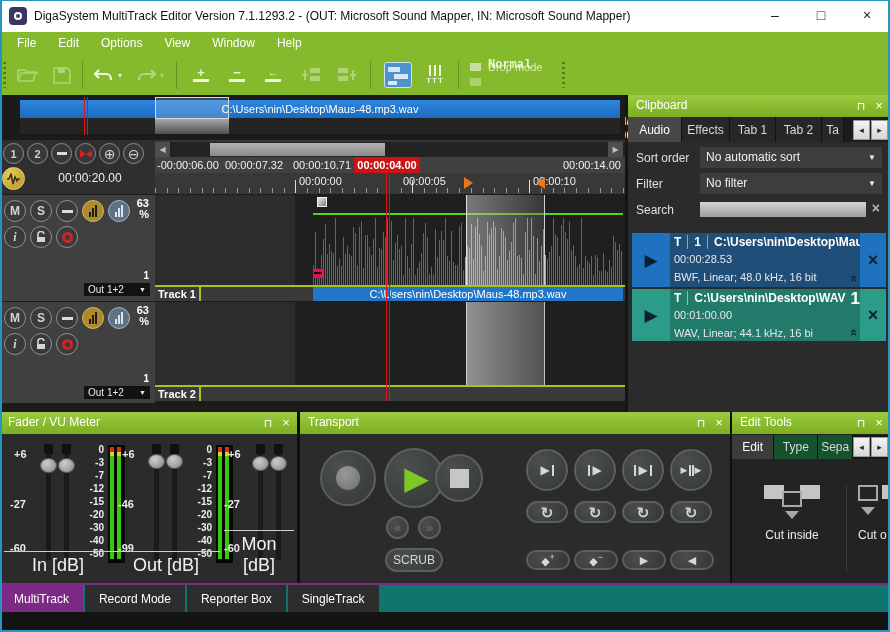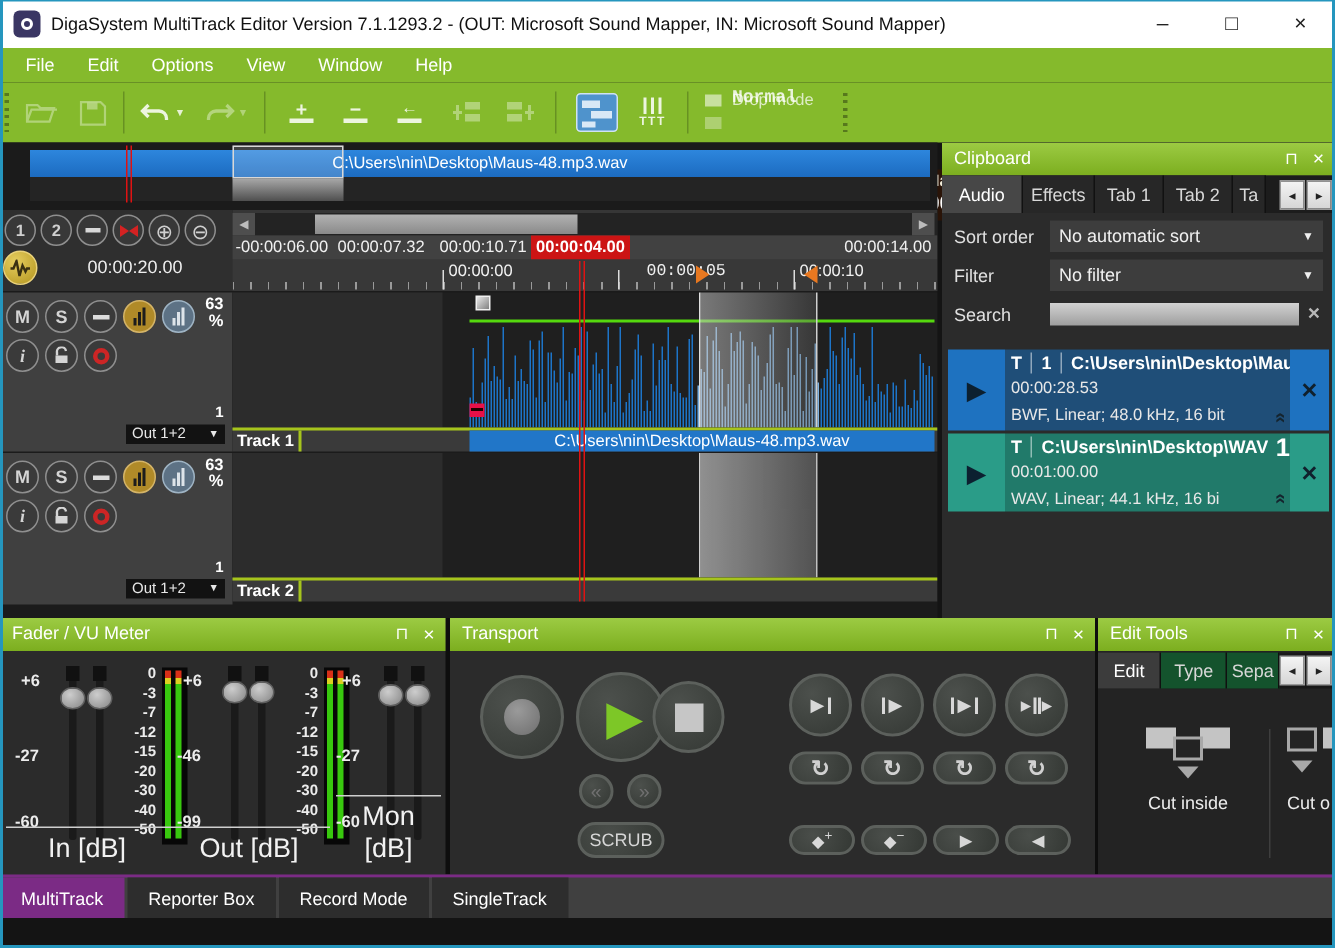--- a/index.html
+++ b/index.html
@@ -158,21 +158,21 @@
   .et-tabs { position:absolute; top:23px; left:0; width:158px; height:24px; background:#181818; display:flex; }
   .et-tab { font-size:12px; color:#d8d8d8; background:#14532d; border-right:1px solid #101010; display:flex; align-items:center; justify-content:center; }
   .et-tab.sel { background:#3c3c3c; color:#fff; }
   .cutticon { position:relative; width:56px; height:38px; margin:0 auto; }
   .cutticon .f { position:absolute; background:#c4c4c4; width:20px; height:14px; top:3px; }
   .cutticon .o { position:absolute; border:2px solid #a8a8a8; background:transparent; width:20px; height:16px; top:9px; left:18px; }
   .cutticon .tr { position:absolute; top:29px; left:21px; width:0; height:0; border-left:7px solid transparent; border-right:7px solid transparent; border-top:8px solid #a8a8a8; }
   .toollabel { text-align:center; font-size:12px; color:#ececec; margin-top:8px; white-space:nowrap; }
 
   
-  .tabbar { position:absolute; top:583px; left:0; width:890px; height:29px; background:#404040; border-top:2px solid #7b2b85; display:flex; }
+  .tabbar { position:absolute; top:583px; left:0; width:890px; height:29px; background:#0f766e; border-top:2px solid #7b2b85; display:flex; }
   .btab { height:27px; font-size:12px; color:#fff; background:#2d2d2d; margin-right:2px; display:flex; align-items:center; justify-content:center; padding:0 14px; }
   .btab.sel { background:#7b2b85; }
   .statusbar { position:absolute; top:612px; left:0; width:890px; height:20px; background:#1d1d1d; color:#ededed; font-size:11px; line-height:19px; }
   .st-left { position:absolute; left:8px; top:0; }
   .st-right { position:absolute; right:10px; top:0; display:flex; height:20px; }
   .st-seg { padding:0 10px; border-left:1px solid #6a6a6a; white-space:nowrap; }
   .grip-dots { position:absolute; right:2px; bottom:3px; width:8px; height:8px;
     background:radial-gradient(circle 1px at 7px 1px,#777 99%,transparent), radial-gradient(circle 1px at 7px 5px,#777 99%,transparent), radial-gradient(circle 1px at 3px 5px,#777 99%,transparent); }
   svg { display:block; }
 </style>
@@ -342,21 +342,21 @@
         <span style="left:70px;">00:00:07.32</span>
         <span style="left:138px;">00:00:10.71</span>
         <span class="sh-box" style="left:199px;width:66px;">00:00:04.00</span>
         <span style="right:4px;">00:00:14.00</span>
       </div>
       <div class="ruler">
         <div class="ruler-ticks"></div>
         <span class="majtick" style="left:140px;"></span>
         <span class="rlabel" style="left:144px;">00:00:00</span>
         <span class="majtick" style="left:257px;"></span>
-        <span class="rlabel" style="left:276px;font-family:Liberation Mono, monospace;">00:00:05</span>
+        <span class="rlabel" style="left:248px;">00:00:05</span>
         <span class="majtick" style="left:374px;"></span>
         <span class="rlabel" style="left:378px;">00:00:10</span>
         <span class="mark-tri-r" style="left:309px;"></span>
         <span class="mark-tri-l" style="left:381px;"></span>
       </div>
     </div>
 
     <div class="track" style="top:100px;height:106px;">
       <div class="thead">
         <span class="tbtn" style="left:4px;top:5px;">M</span>
@@ -858,20 +858,20 @@
             <span class="f" style="left:24px;top:3px;"></span>
             <span class="tr" style="left:3px;top:25px;"></span>
           </div>
         <div class="toollabel" style="text-align:left;">Cut o</div>
       </div>
     </div>
   </div>
 
   <div class="tabbar">
     <span class="btab sel">MultiTrack</span>
+    <span class="btab">Record Mode</span>
     <span class="btab">Reporter Box</span>
-    <span class="btab">Record Mode</span>
     <span class="btab">SingleTrack</span>
   </div>
 
 
   <div class="border-overlay"></div>
 </div>
 
 </body></html>

